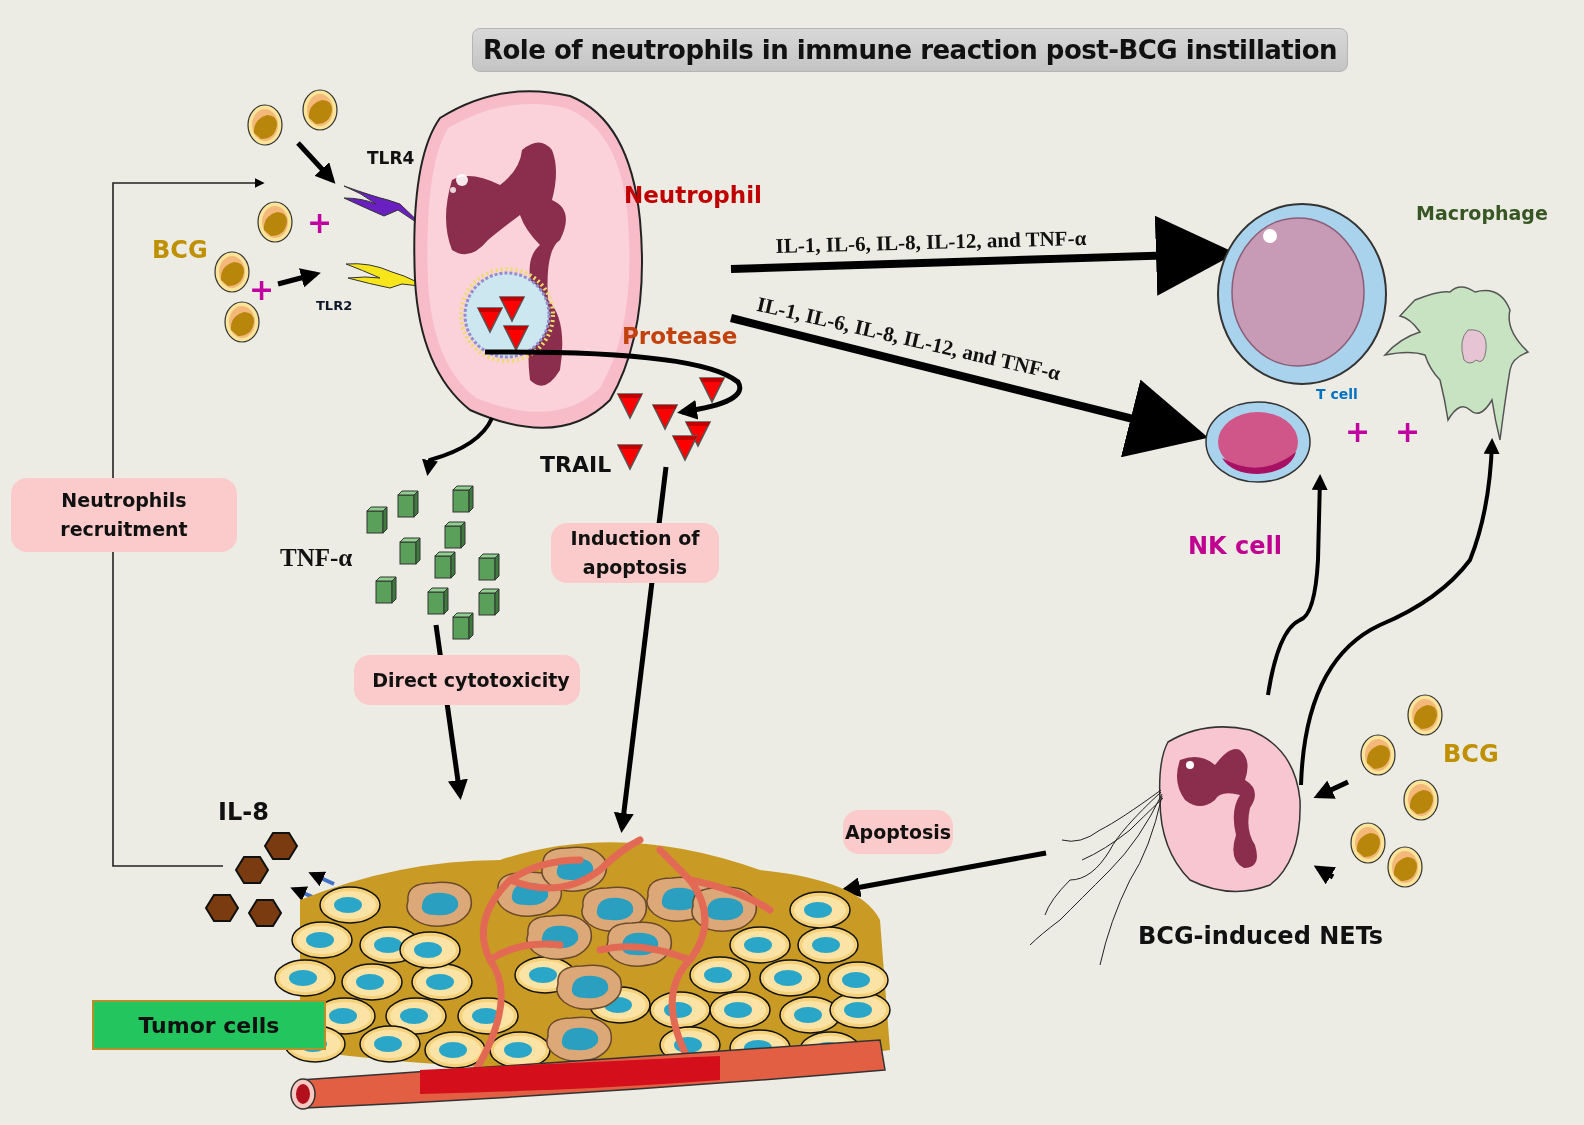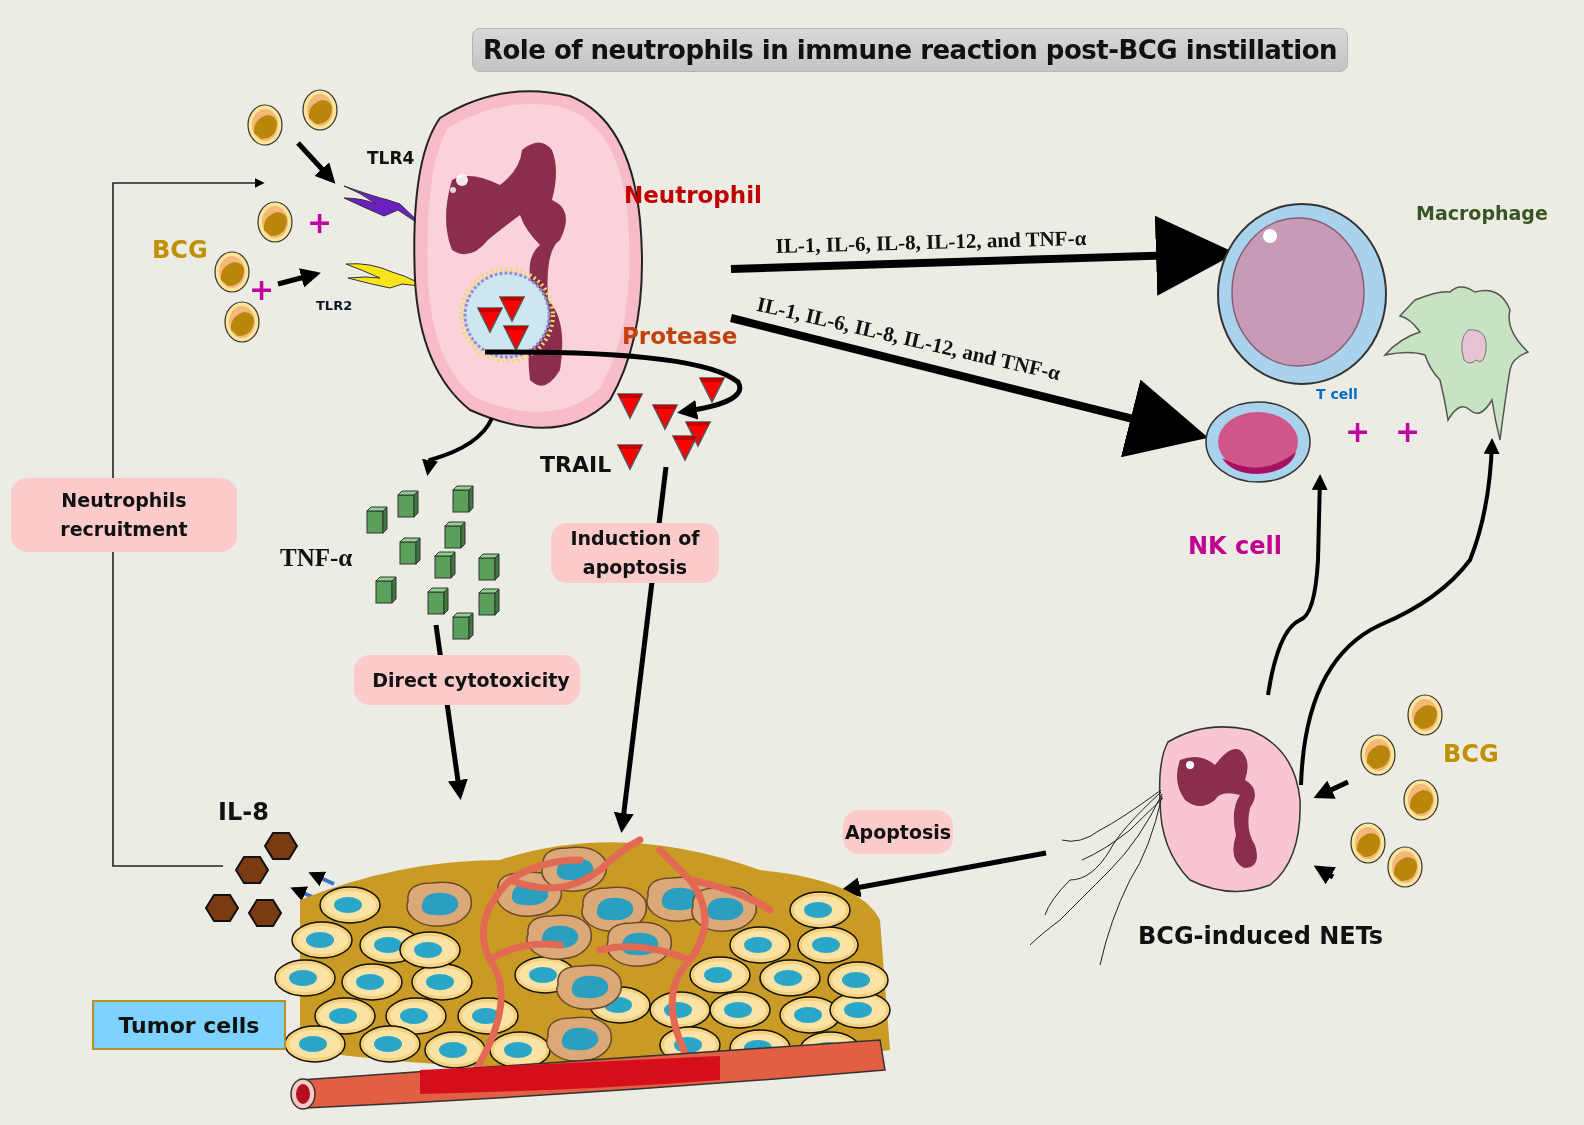--- a/index.html
+++ b/index.html
@@ -3,21 +3,21 @@
 <meta charset="utf-8">
 <style>
   html, body { margin: 0; padding: 0; }
   body { width: 1584px; height: 1125px; background: #ececE4; position: relative; overflow: hidden; font-family: "Liberation Sans", sans-serif; }
   #stage { position: absolute; left: 0; top: 0; }
   .title-box { position: absolute; left: 472px; top: 28px; width: 876px; height: 44px; background: linear-gradient(#d8d8d8, #c4c4c4); border: 1px solid #b5b5b5; border-radius: 8px; display: flex; align-items: center; justify-content: center; box-sizing: border-box; }
   .title-box span { font-family: "DejaVu Sans", sans-serif; font-weight: bold; font-size: 26px; color: #111; letter-spacing: -0.5px; }
   .lbl { position: absolute; white-space: nowrap; font-family: "DejaVu Sans", sans-serif; font-weight: bold; }
   .pink-box { position: absolute; background: #fbcaca; border-radius: 16px; display: flex; align-items: center; justify-content: center; text-align: center; font-family: "DejaVu Sans", sans-serif; font-weight: bold; font-size: 19px; color: #111; line-height: 29px; box-sizing: border-box; }
   .serif-lbl { position: absolute; white-space: nowrap; font-family: "Liberation Serif", serif; font-weight: bold; font-size: 22px; color: #111; }
-  .tumor-box { position: absolute; left: 92px; top: 1000px; width: 194px; height: 50px; background: #7dd3fc; border: 2px solid #b8902a; display: flex; align-items: center; justify-content: center; font-family: "DejaVu Sans", sans-serif; font-weight: bold; font-size: 22px; color: #111; box-sizing: border-box; }
+  .tumor-box { position: absolute; left: 92px; top: 1000px; width: 234px; height: 50px; background: #22c55e; border: 2px solid #b8902a; display: flex; align-items: center; justify-content: center; font-family: "DejaVu Sans", sans-serif; font-weight: bold; font-size: 22px; color: #111; box-sizing: border-box; }
 </style>
 </head>
 <body>
 
 <svg id="stage" width="1584" height="1125" viewBox="0 0 1584 1125" xmlns="http://www.w3.org/2000/svg">
   <defs>
     <marker id="ah" markerWidth="10" markerHeight="10" refX="7" refY="5" orient="auto" markerUnits="strokeWidth">
       <path d="M0,0 L10,5 L0,10 z" fill="#000"></path>
     </marker>
     <marker id="ahs" markerWidth="6" markerHeight="6" refX="5" refY="3" orient="auto" markerUnits="strokeWidth">

